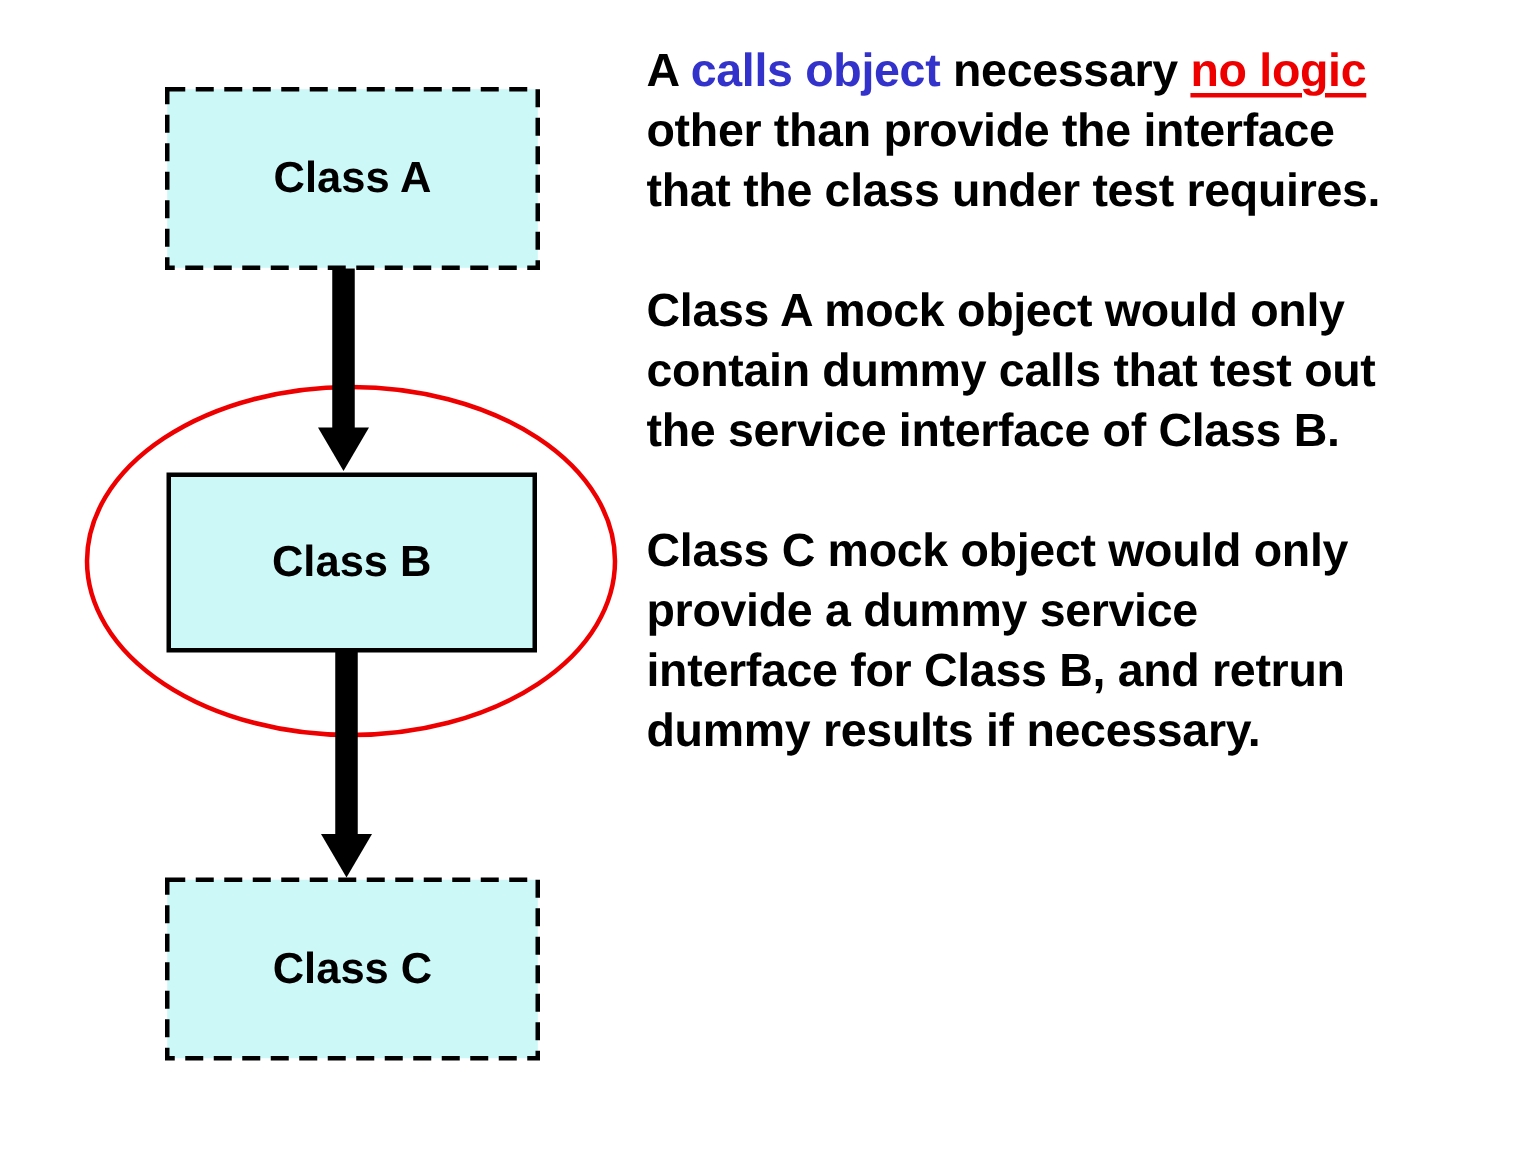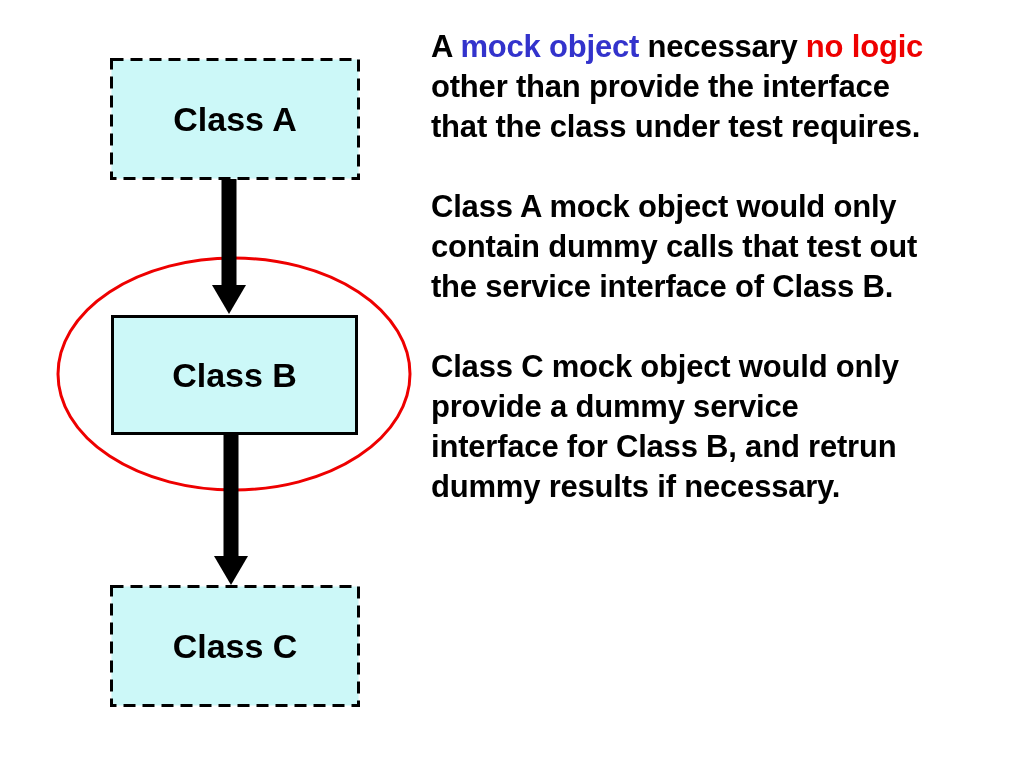--- a/index.html
+++ b/index.html
@@ -45,21 +45,21 @@
   }
   .arrow-head {
     fill: var(--stroke, #000000);
   }
   .box-label {
     position: absolute;
     display: flex;
     align-items: center;
     justify-content: center;
     font-weight: bold;
-    font-size: 34px;
+    font-size: 29px;
     color: var(--text-color, #000000);
     pointer-events: none;
   }
   .label-a { left: 110px; top: 58px;  width: 250px; height: 122px; }
   .label-b { left: 111px; top: 315px; width: 247px; height: 120px; }
   .label-c { left: 110px; top: 585px; width: 250px; height: 122px; }
   .text-column {
     position: absolute;
     left: 431px;
     top: 27px;
@@ -72,20 +72,21 @@
   }
   .text-column p {
     margin: 0 0 40px 0;
     white-space: pre-line;
   }
   .mock-object {
     color: var(--accent-blue, #3333cc);
   }
   .no-logic {
     color: var(--accent-red, #ee0000);
+    text-decoration: underline;
     text-decoration-thickness: 3px;
     text-underline-offset: 5px;
   }
 </style>
 </head>
 <body>
 
 <div class="slide">
 
   <svg class="diagram-svg" viewBox="0 0 1024 768" xmlns="http://www.w3.org/2000/svg">
@@ -105,21 +106,21 @@
       <line class="arrow-shaft" x1="231" y1="434" x2="231" y2="559"></line>
       <polygon class="arrow-head" points="214,556 248,556 231,585"></polygon>
     </g>
   </svg>
 
   <div class="box-label label-a">Class A</div>
   <div class="box-label label-c">Class C</div>
   <div class="box-label label-b">Class B</div>
 
   <div class="text-column">
-    <p><span>A </span><span class="mock-object">mock object</span><span> necessary </span><span class="no-logic">no logic</span><span>
+    <p><span>A </span><span class="mock-object">calls object</span><span> necessary </span><span class="no-logic">no logic</span><span>
 other than provide the interface
 that the class under test requires.</span></p>
     <p>Class A mock object would only
 contain dummy calls that test out
 the service interface of Class B.</p>
     <p>Class C mock object would only
 provide a dummy service
 interface for Class B, and retrun
 dummy results if necessary.</p>
   </div>

